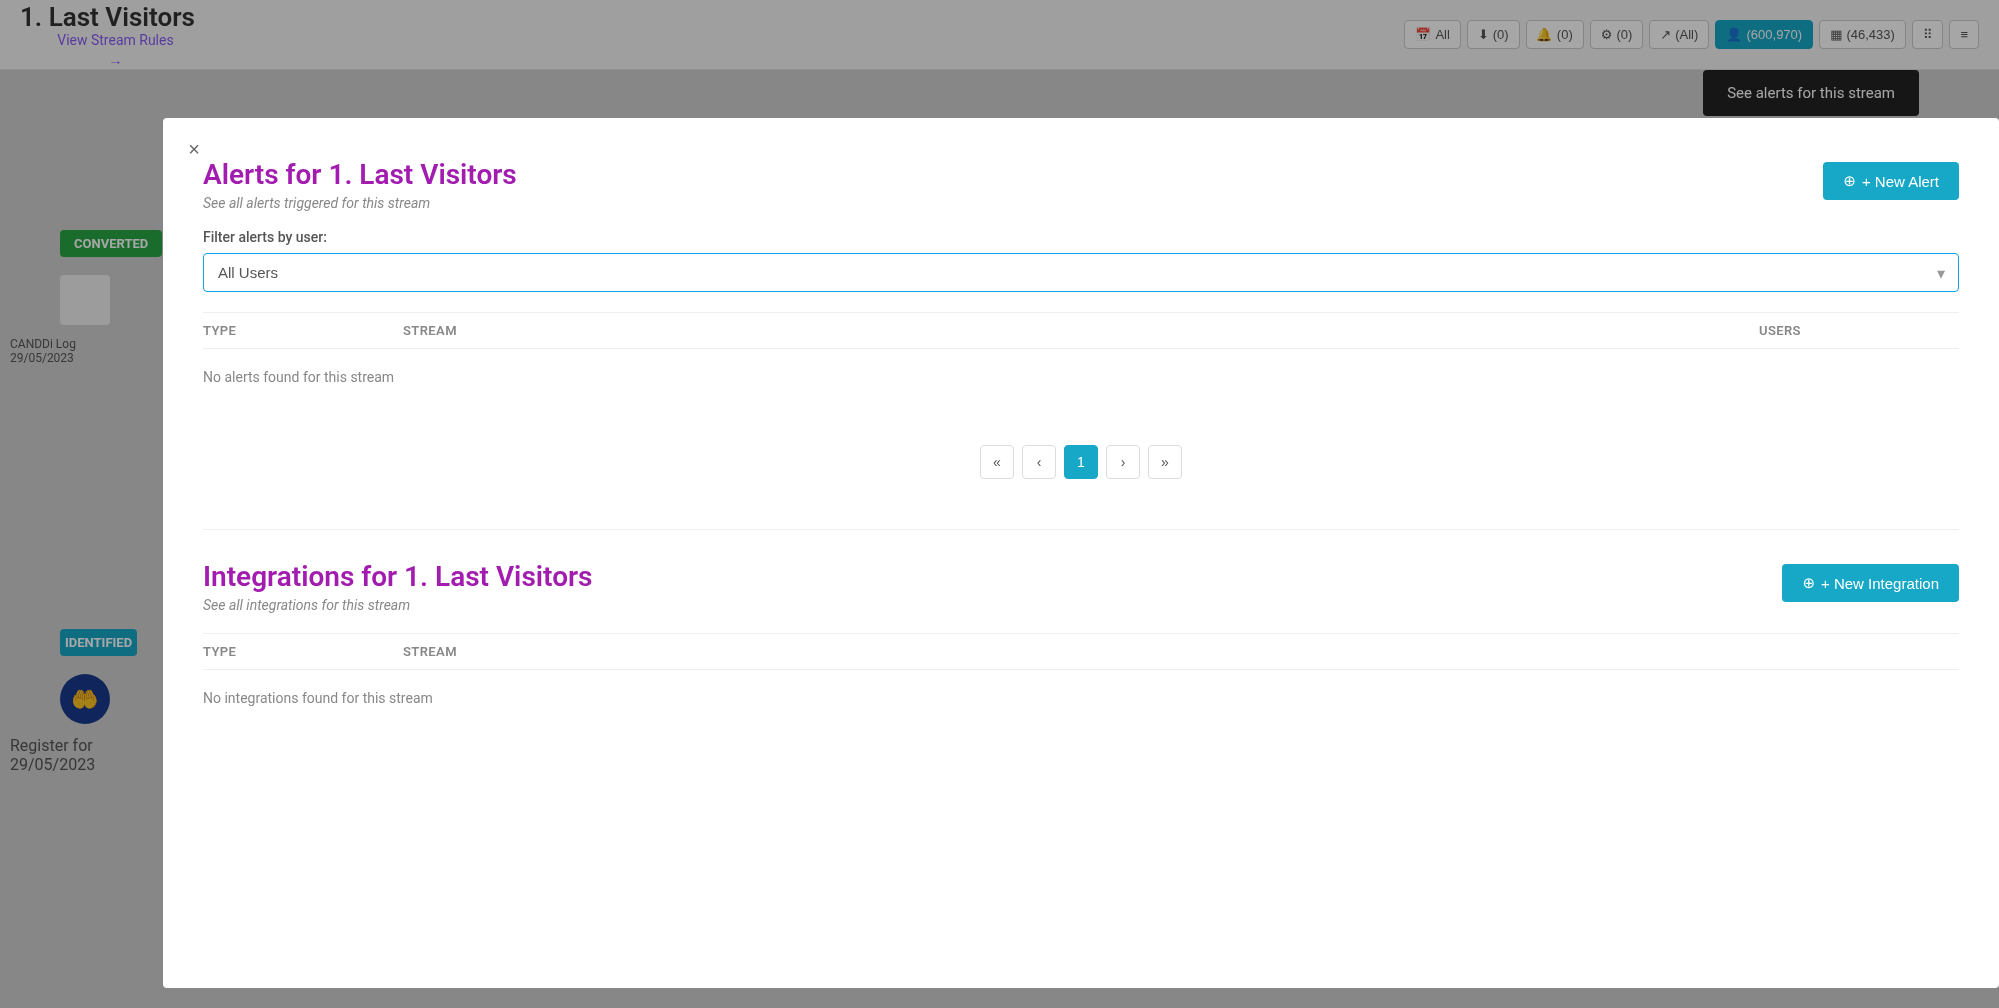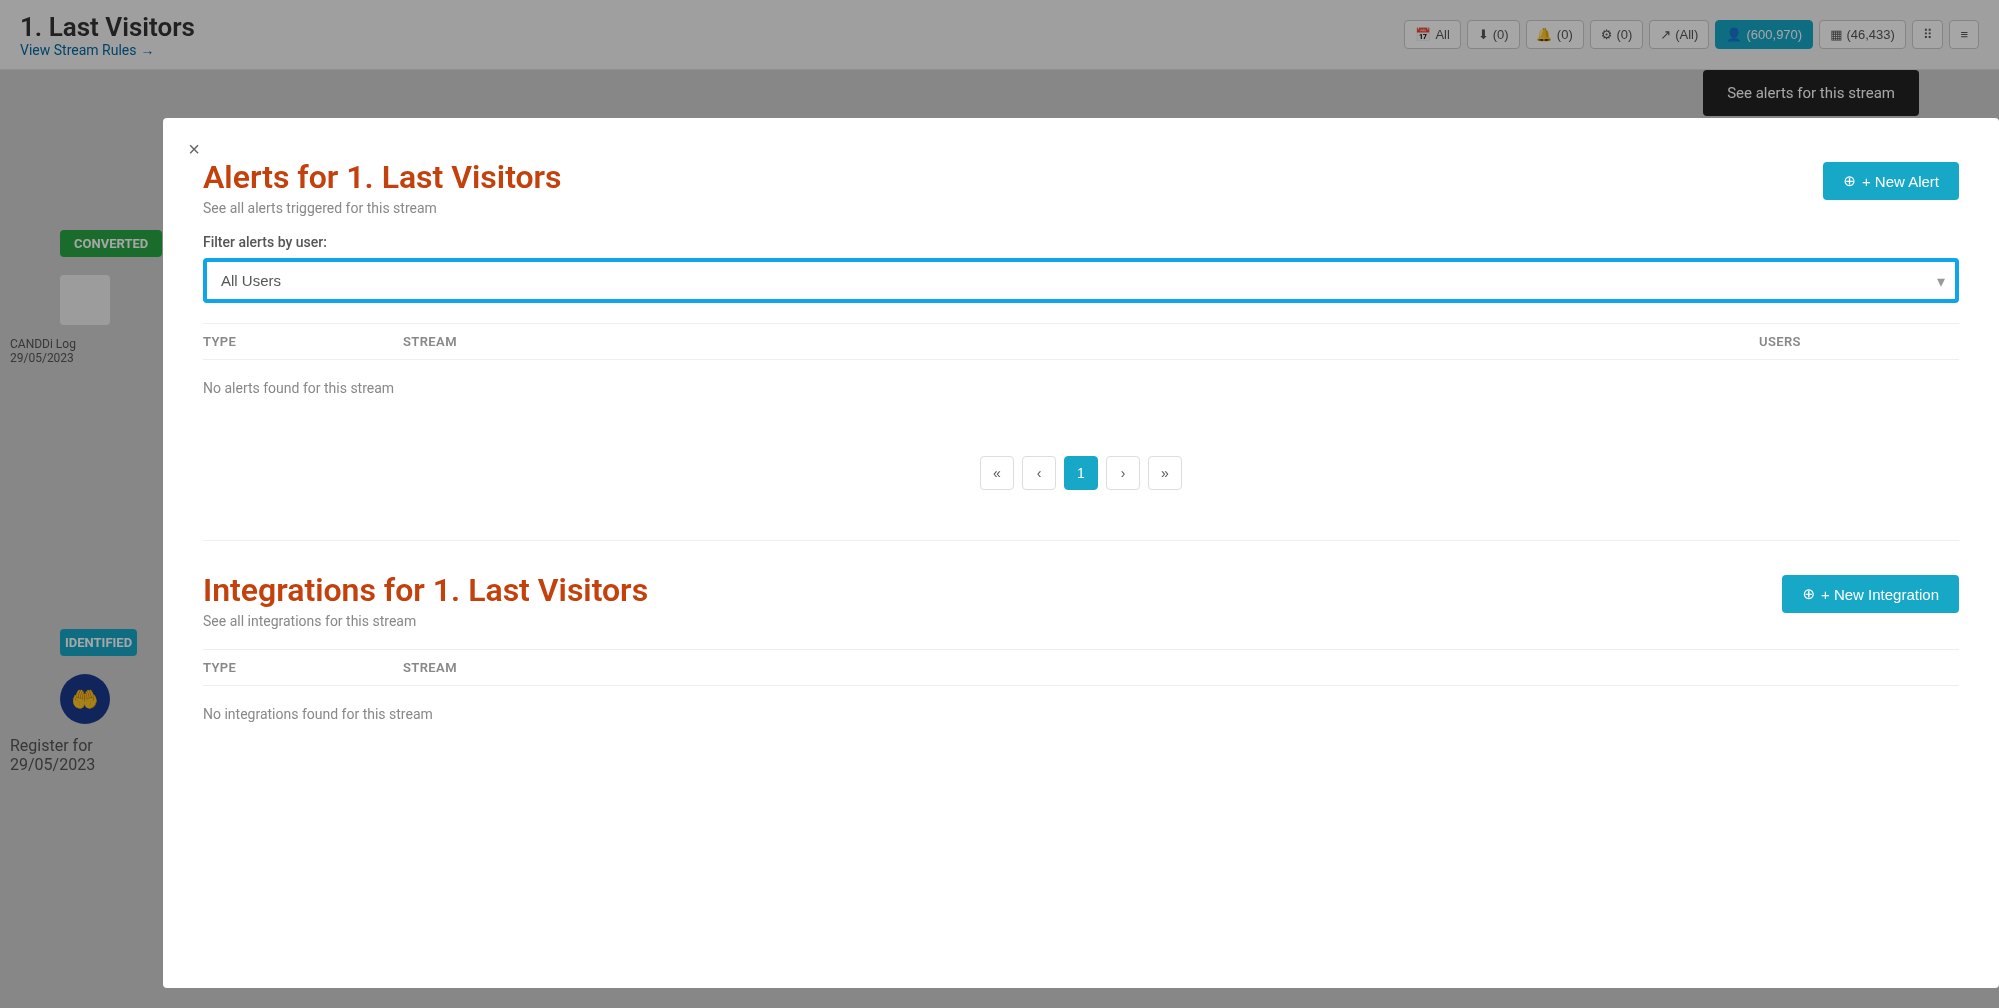--- a/index.html
+++ b/index.html
@@ -34,25 +34,26 @@
 
     .header-title {
       font-size: 26px;
       font-weight: 600;
       color: #333;
       margin-right: 16px;
     }
 
     .header-link {
       font-size: 14px;
-      color: #0369a1;
+      color: #8b5cf6;
       text-decoration: none;
       display: flex;
       align-items: center;
       gap: 4px;
+      flex-direction: column;
     }
 
     
     .header-left {
       display: flex;
       flex-direction: column;
       justify-content: center;
     }
 
     .header-right {
@@ -180,29 +181,30 @@
 
     
     .section-header {
       display: flex;
       align-items: flex-start;
       justify-content: space-between;
       margin-bottom: 6px;
     }
 
     .section-title {
-      font-size: 32px;
+      font-size: 28px;
       font-weight: 600;
-      color: #c2410c;
+      color: #a21caf;
     }
 
     .section-subtitle {
       font-size: 14px;
       color: #888;
       margin-top: 4px;
+      font-style: italic;
     }
 
     .btn-new {
       background: #17a8c8;
       color: #fff;
       border: none;
       border-radius: 4px;
       padding: 10px 20px;
       font-size: 15px;
       cursor: pointer;
@@ -216,21 +218,21 @@
     
     .filter-label {
       font-size: 14px;
       color: #555;
       margin: 18px 0 8px 0;
       font-weight: 500;
     }
 
     .filter-select {
       width: 100%;
-      border: 4px solid #0ea5e9;
+      border: 1px solid #0ea5e9;
       border-radius: 4px;
       padding: 10px 14px;
       font-size: 15px;
       color: #555;
       background: #fff;
       appearance: none;
       cursor: pointer;
       position: relative;
     }
 

